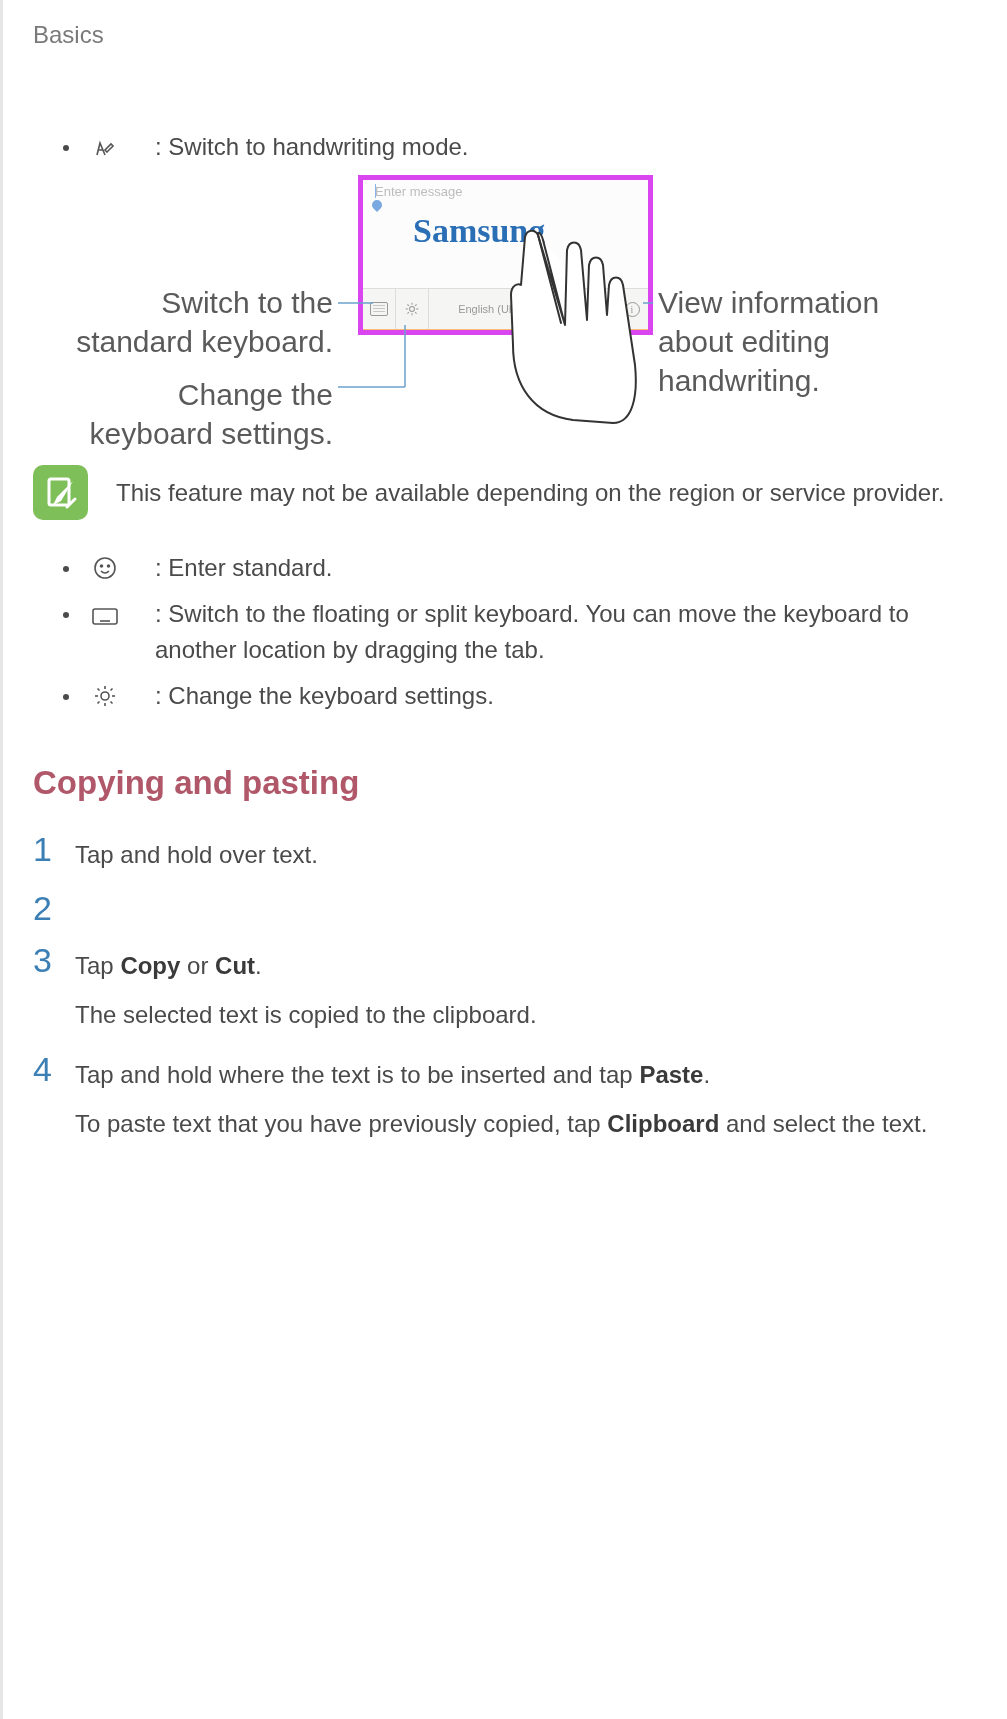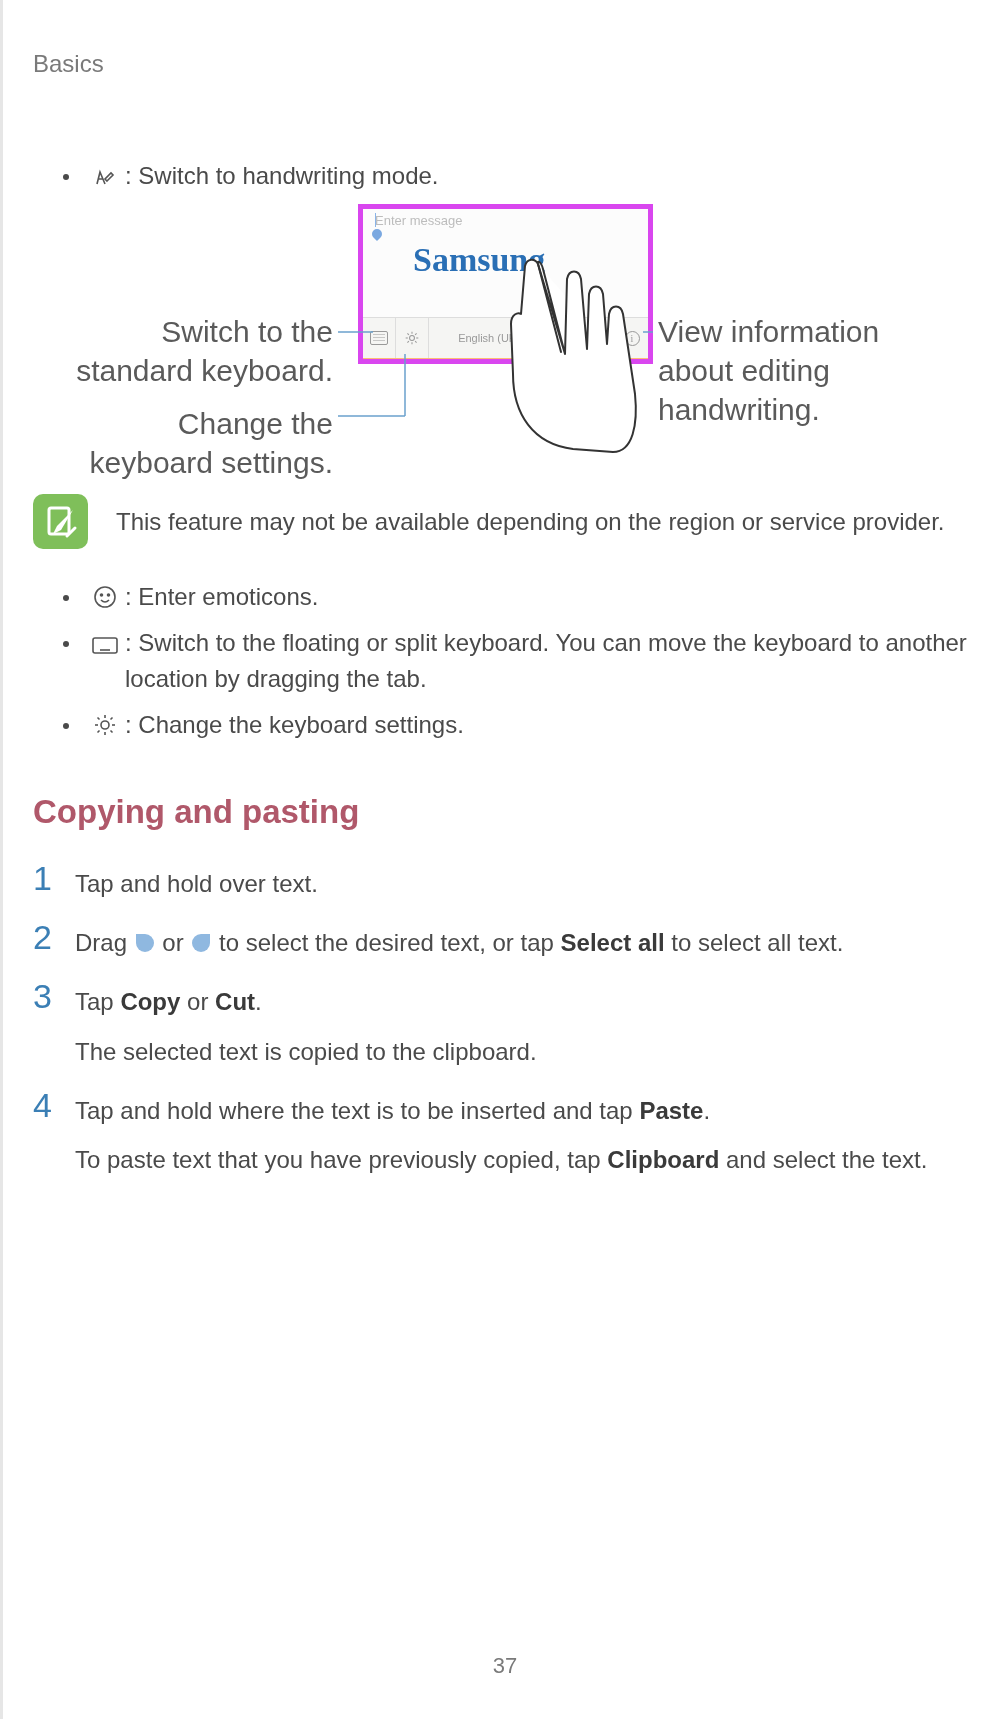--- a/index.html
+++ b/index.html
@@ -10,21 +10,21 @@
     background: #fff;
     font-family: "Segoe UI", "Helvetica Neue", Arial, sans-serif;
     color: #4a4a4a;
     position: relative;
   }
   .page {
     position: relative;
     width: 1007px;
     height: 1719px;
     box-sizing: border-box;
-    padding: 50px 30px 30px 30px;
+    padding: 21px 30px 30px 30px;
     border-left: 3px solid #e6e6e6;
   }
   .header {
     font-size: 24px;
     color: #7a7a7a;
     margin-bottom: 80px;
   }
   .bullet-row {
     display: flex;
     align-items: baseline;
@@ -47,21 +47,21 @@
     flex-shrink: 0;
     width: 28px;
     height: 28px;
     margin-right: 6px;
     display: inline-flex;
     align-items: center;
     justify-content: center;
     position: relative;
     top: 4px;
   }
-  .bullet-text { flex: 1; }
+  .bullet-text { flex: 1; margin-left: 30px; }
 
   
   .diagram {
     position: relative;
     width: 100%;
     height: 260px;
     margin-bottom: 30px;
   }
   .kb-panel {
     position: absolute;
@@ -343,21 +343,21 @@
   <div class="bullet-row">
     <span class="bullet-dot"></span>
     <span class="icon-slot">
       <svg width="24" height="24" viewBox="0 0 24 24" fill="none" stroke="#555" stroke-width="1.6">
         <circle cx="12" cy="12" r="10"></circle>
         <circle cx="8.5" cy="10" r="1" fill="#555"></circle>
           <circle cx="15.5" cy="10" r="1" fill="#555"></circle>
         <path d="M8 15 q4 4 8 0"></path>
       </svg>
     </span>
-    <span class="bullet-text">: Enter emoticons.</span>
+    <span class="bullet-text">: Enter standard.</span>
   </div>
 
   <div class="bullet-row">
     <span class="bullet-dot"></span>
     <span class="icon-slot">
       <svg width="26" height="20" viewBox="0 0 26 20" fill="none" stroke="#555" stroke-width="1.6">
         <rect x="1" y="3" width="24" height="15" rx="2"></rect>
         <line x1="4" y1="7" x2="4" y2="7"></line>
           <line x1="8" y1="7" x2="8" y2="7"></line>
           <line x1="12" y1="7" x2="12" y2="7"></line>
@@ -395,23 +395,20 @@
 
   <div class="section-heading">Copying and pasting</div>
 
   <div class="step">
     <div class="step-num">1</div>
     <div class="step-body">Tap and hold over text.</div>
   </div>
 
   <div class="step">
     <div class="step-num">2</div>
-    <div class="step-body">
-      <span>Drag </span><span class="handle"></span><span> or </span><span class="handle flip"></span><span> to select the desired text, or tap </span><span class="bold">Select all</span><span> to select all text.</span>
-    </div>
   </div>
 
   <div class="step">
     <div class="step-num">3</div>
     <div class="step-body">
       <div>
         <span>Tap </span><span class="bold">Copy</span><span> or </span><span class="bold">Cut</span><span>.</span>
       </div>
       <div class="sub">The selected text is copied to the clipboard.</div>
     </div>
@@ -422,15 +419,14 @@
     <div class="step-body">
       <div>
         <span>Tap and hold where the text is to be inserted and tap </span><span class="bold">Paste</span><span>.</span>
       </div>
       <div class="sub">
         <span>To paste text that you have previously copied, tap </span><span class="bold">Clipboard</span><span> and select the text.</span>
       </div>
     </div>
   </div>
 
-  <div class="page-num">37</div>
 
 </div>
 
 </body></html>

